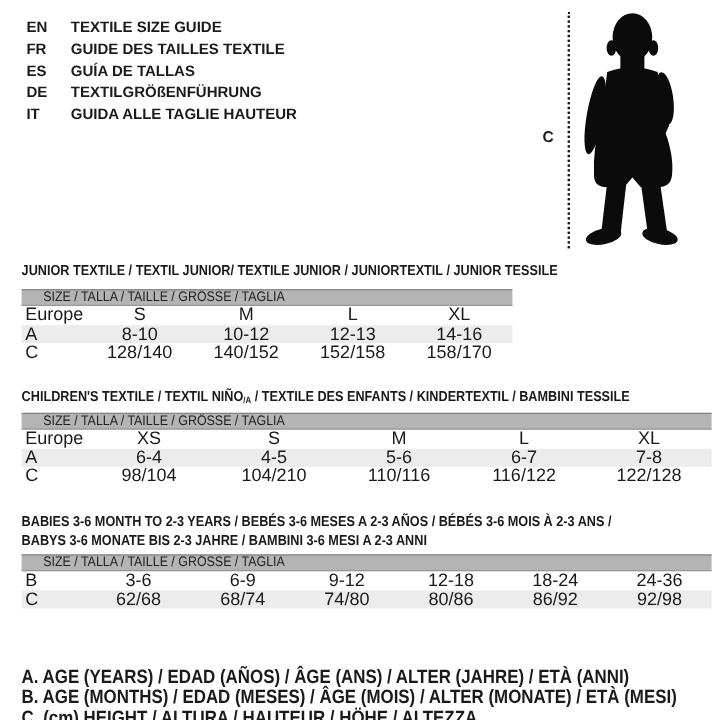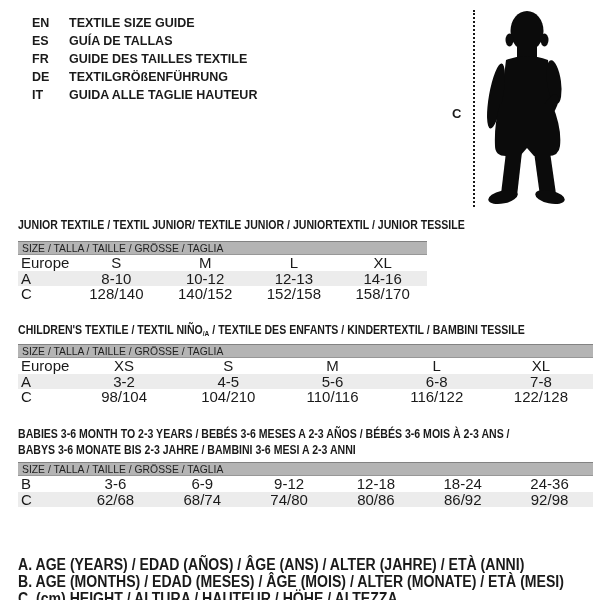--- a/index.html
+++ b/index.html
@@ -7,21 +7,21 @@
   body {
     width:600px; height:600px; position:relative;
     font-family:"Liberation Sans", sans-serif;
     color:var(--txt,#1a1a1a);
   }
   .canvas { position:absolute; left:0; top:0; width:600px; height:600px; background:var(--bg,#fff); overflow:hidden; }
 
   
   .lang-block { position:absolute; left:22px; top:14px; font-weight:bold; font-size:12.5px; }
   .lang-row  { display:flex; line-height:18px; white-space:nowrap; }
-  .lang-code { width:37px;margin-left:10px; }
+  .lang-code { width:37px; }
 
   
   .measure-line { position:absolute; left:473px; top:10px; height:197px; border-left:2px dotted #161616; }
   .marker-c { position:absolute; left:452px; top:106px; font-weight:bold; font-size:13px; }
   .silhouette { position:absolute; left:484px; top:8px; }
 
   
   .sec-title { position:absolute; left:18px; font-weight:bold; font-size:12px; line-height:16px;
                white-space:nowrap; transform:scaleX(0.88); transform-origin:0 0; }
   .title-junior   { top:217px; }
@@ -30,21 +30,21 @@
   .sub { font-size:0.62em; vertical-align:-0.3em; }
 
   
   .size-table { position:absolute; left:18px; }
   .table-junior   { top:241px; width:409px; }
   .table-children { top:344px; width:575px; }
   .table-babies   { top:462px; width:575px; }
   .tbl-header { height:14px; background:var(--hdr-bg,#b4b4b4);
                 border-top:1px solid var(--hdr-bd,#828282);
                 border-bottom:1px solid #979797;
-                font-size:11.5px; line-height:12px; padding-left:4px; color:#222;
+                font-size:11.5px; line-height:12px; padding-left:18px; color:#222;
                 white-space:nowrap; overflow:hidden; }
   .tbl-header > span { display:inline-block; transform:scaleX(0.9); transform-origin:0 50%; }
   .tbl-row  { display:flex; align-items:center; height:15.5px; font-size:15px; }
   .tbl-row.shaded { background:var(--stripe,#ececec); }
   .tbl-label { width:54px; padding-left:3px; }
   .tbl-cell  { flex:1; text-align:center; }
 
   
   .footnotes { position:absolute; left:18px; top:556px; font-weight:bold; font-size:16px; }
   .footnote  { line-height:17px; white-space:nowrap; transform:scaleX(0.88); transform-origin:0 0; }
@@ -53,26 +53,26 @@
 <body style="--bg: #ffffff; --txt: #1a1a1a; --hdr-bg: #b4b4b4; --hdr-bd: #828282; --stripe: #ececec;">
 
 <div class="canvas">
 
   <div class="lang-block">
     <div class="lang-row">
       <span class="lang-code">EN</span>
       <span class="lang-label">TEXTILE SIZE GUIDE</span>
     </div>
     <div class="lang-row">
+      <span class="lang-code">FR</span>
+      <span class="lang-label">GUIDE DES TAILLES TEXTILE</span>
+    </div>
+    <div class="lang-row">
       <span class="lang-code">ES</span>
       <span class="lang-label">GUÍA DE TALLAS</span>
-    </div>
-    <div class="lang-row">
-      <span class="lang-code">FR</span>
-      <span class="lang-label">GUIDE DES TAILLES TEXTILE</span>
     </div>
     <div class="lang-row">
       <span class="lang-code">DE</span>
       <span class="lang-label">TEXTILGRÖßENFÜHRUNG</span>
     </div>
     <div class="lang-row">
       <span class="lang-code">IT</span>
       <span class="lang-label">GUIDA ALLE TAGLIE HAUTEUR</span>
     </div>
   </div>
@@ -133,24 +133,24 @@
       <div class="tbl-row">
         <div class="tbl-label">Europe</div>
         <div class="tbl-cell">XS</div>
         <div class="tbl-cell">S</div>
         <div class="tbl-cell">M</div>
         <div class="tbl-cell">L</div>
         <div class="tbl-cell">XL</div>
       </div>
       <div class="tbl-row shaded">
         <div class="tbl-label">A</div>
-        <div class="tbl-cell">3-2</div>
+        <div class="tbl-cell">6-4</div>
         <div class="tbl-cell">4-5</div>
         <div class="tbl-cell">5-6</div>
-        <div class="tbl-cell">6-8</div>
+        <div class="tbl-cell">6-7</div>
         <div class="tbl-cell">7-8</div>
       </div>
       <div class="tbl-row">
         <div class="tbl-label">C</div>
         <div class="tbl-cell">98/104</div>
         <div class="tbl-cell">104/210</div>
         <div class="tbl-cell">110/116</div>
         <div class="tbl-cell">116/122</div>
         <div class="tbl-cell">122/128</div>
       </div>

